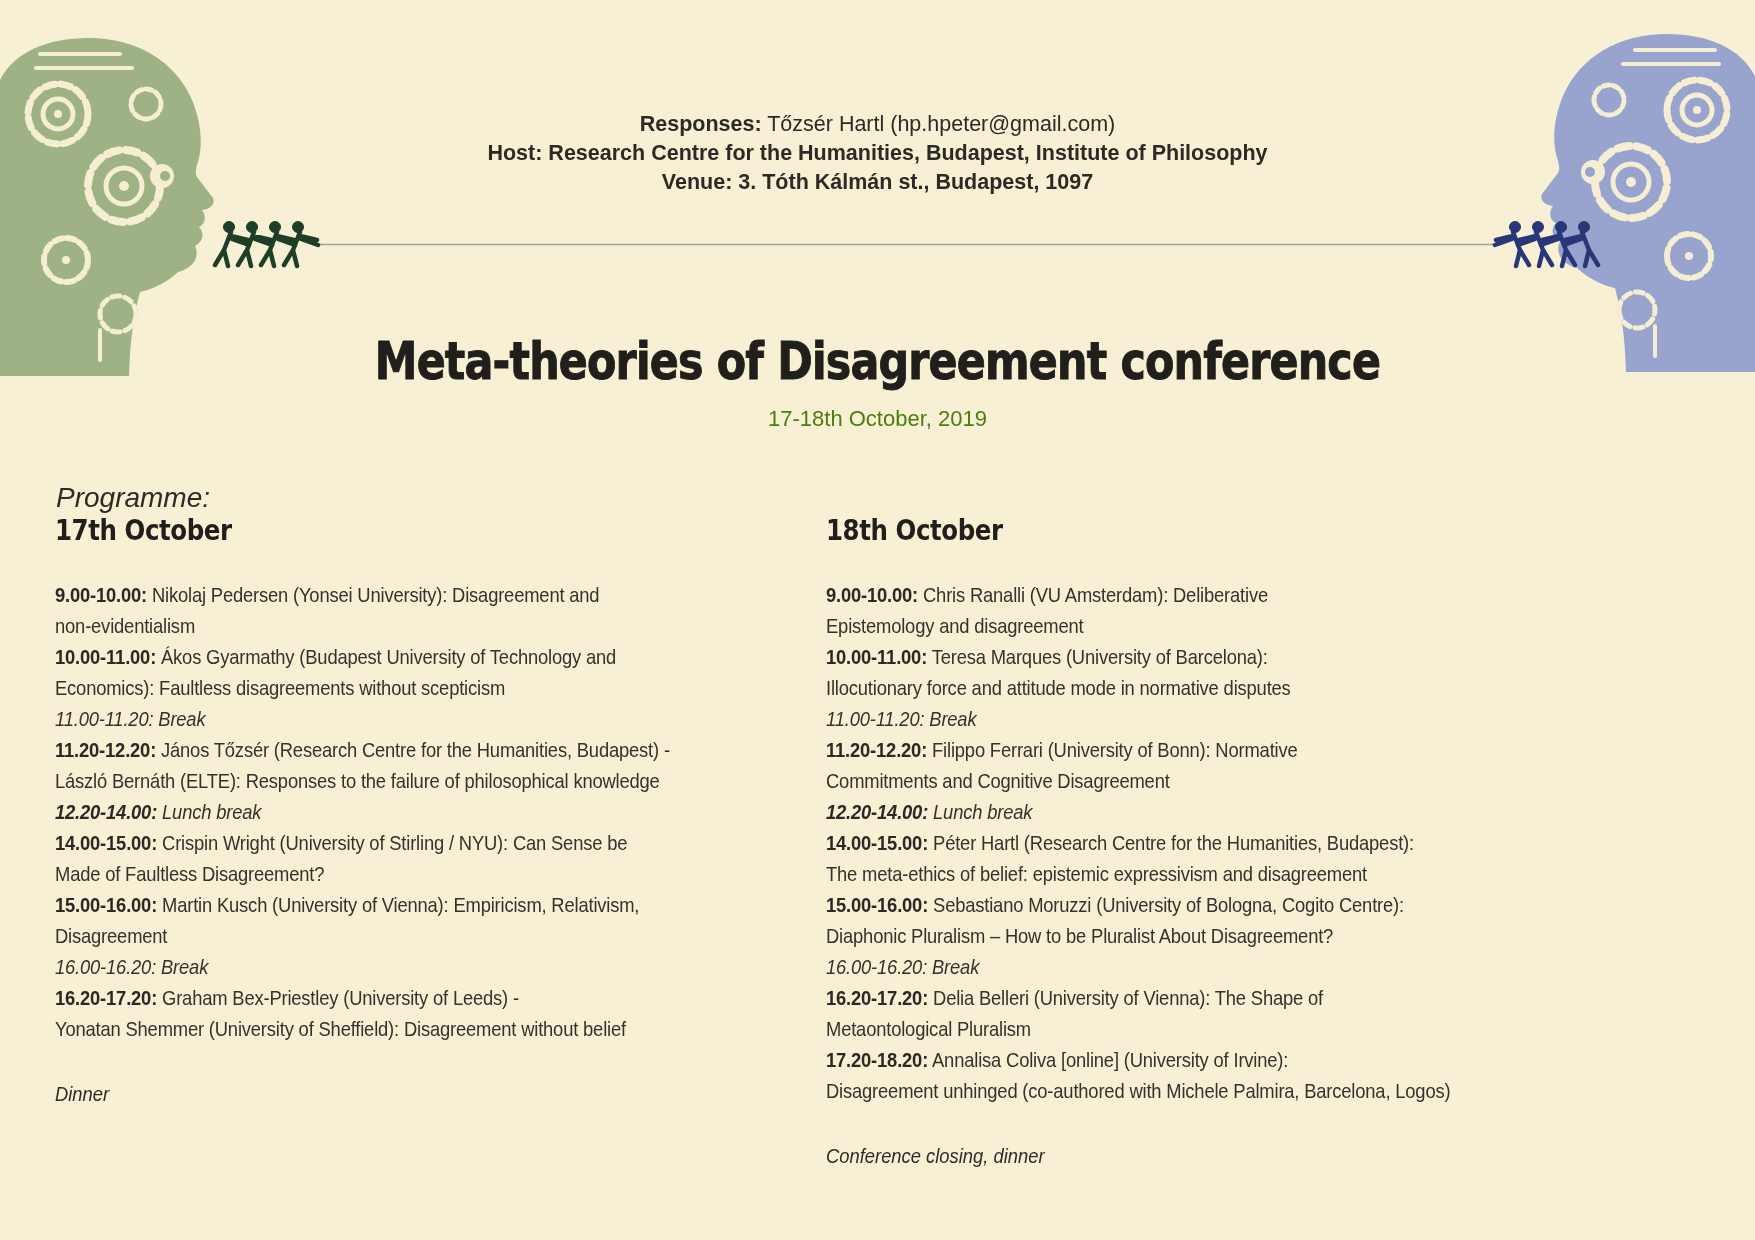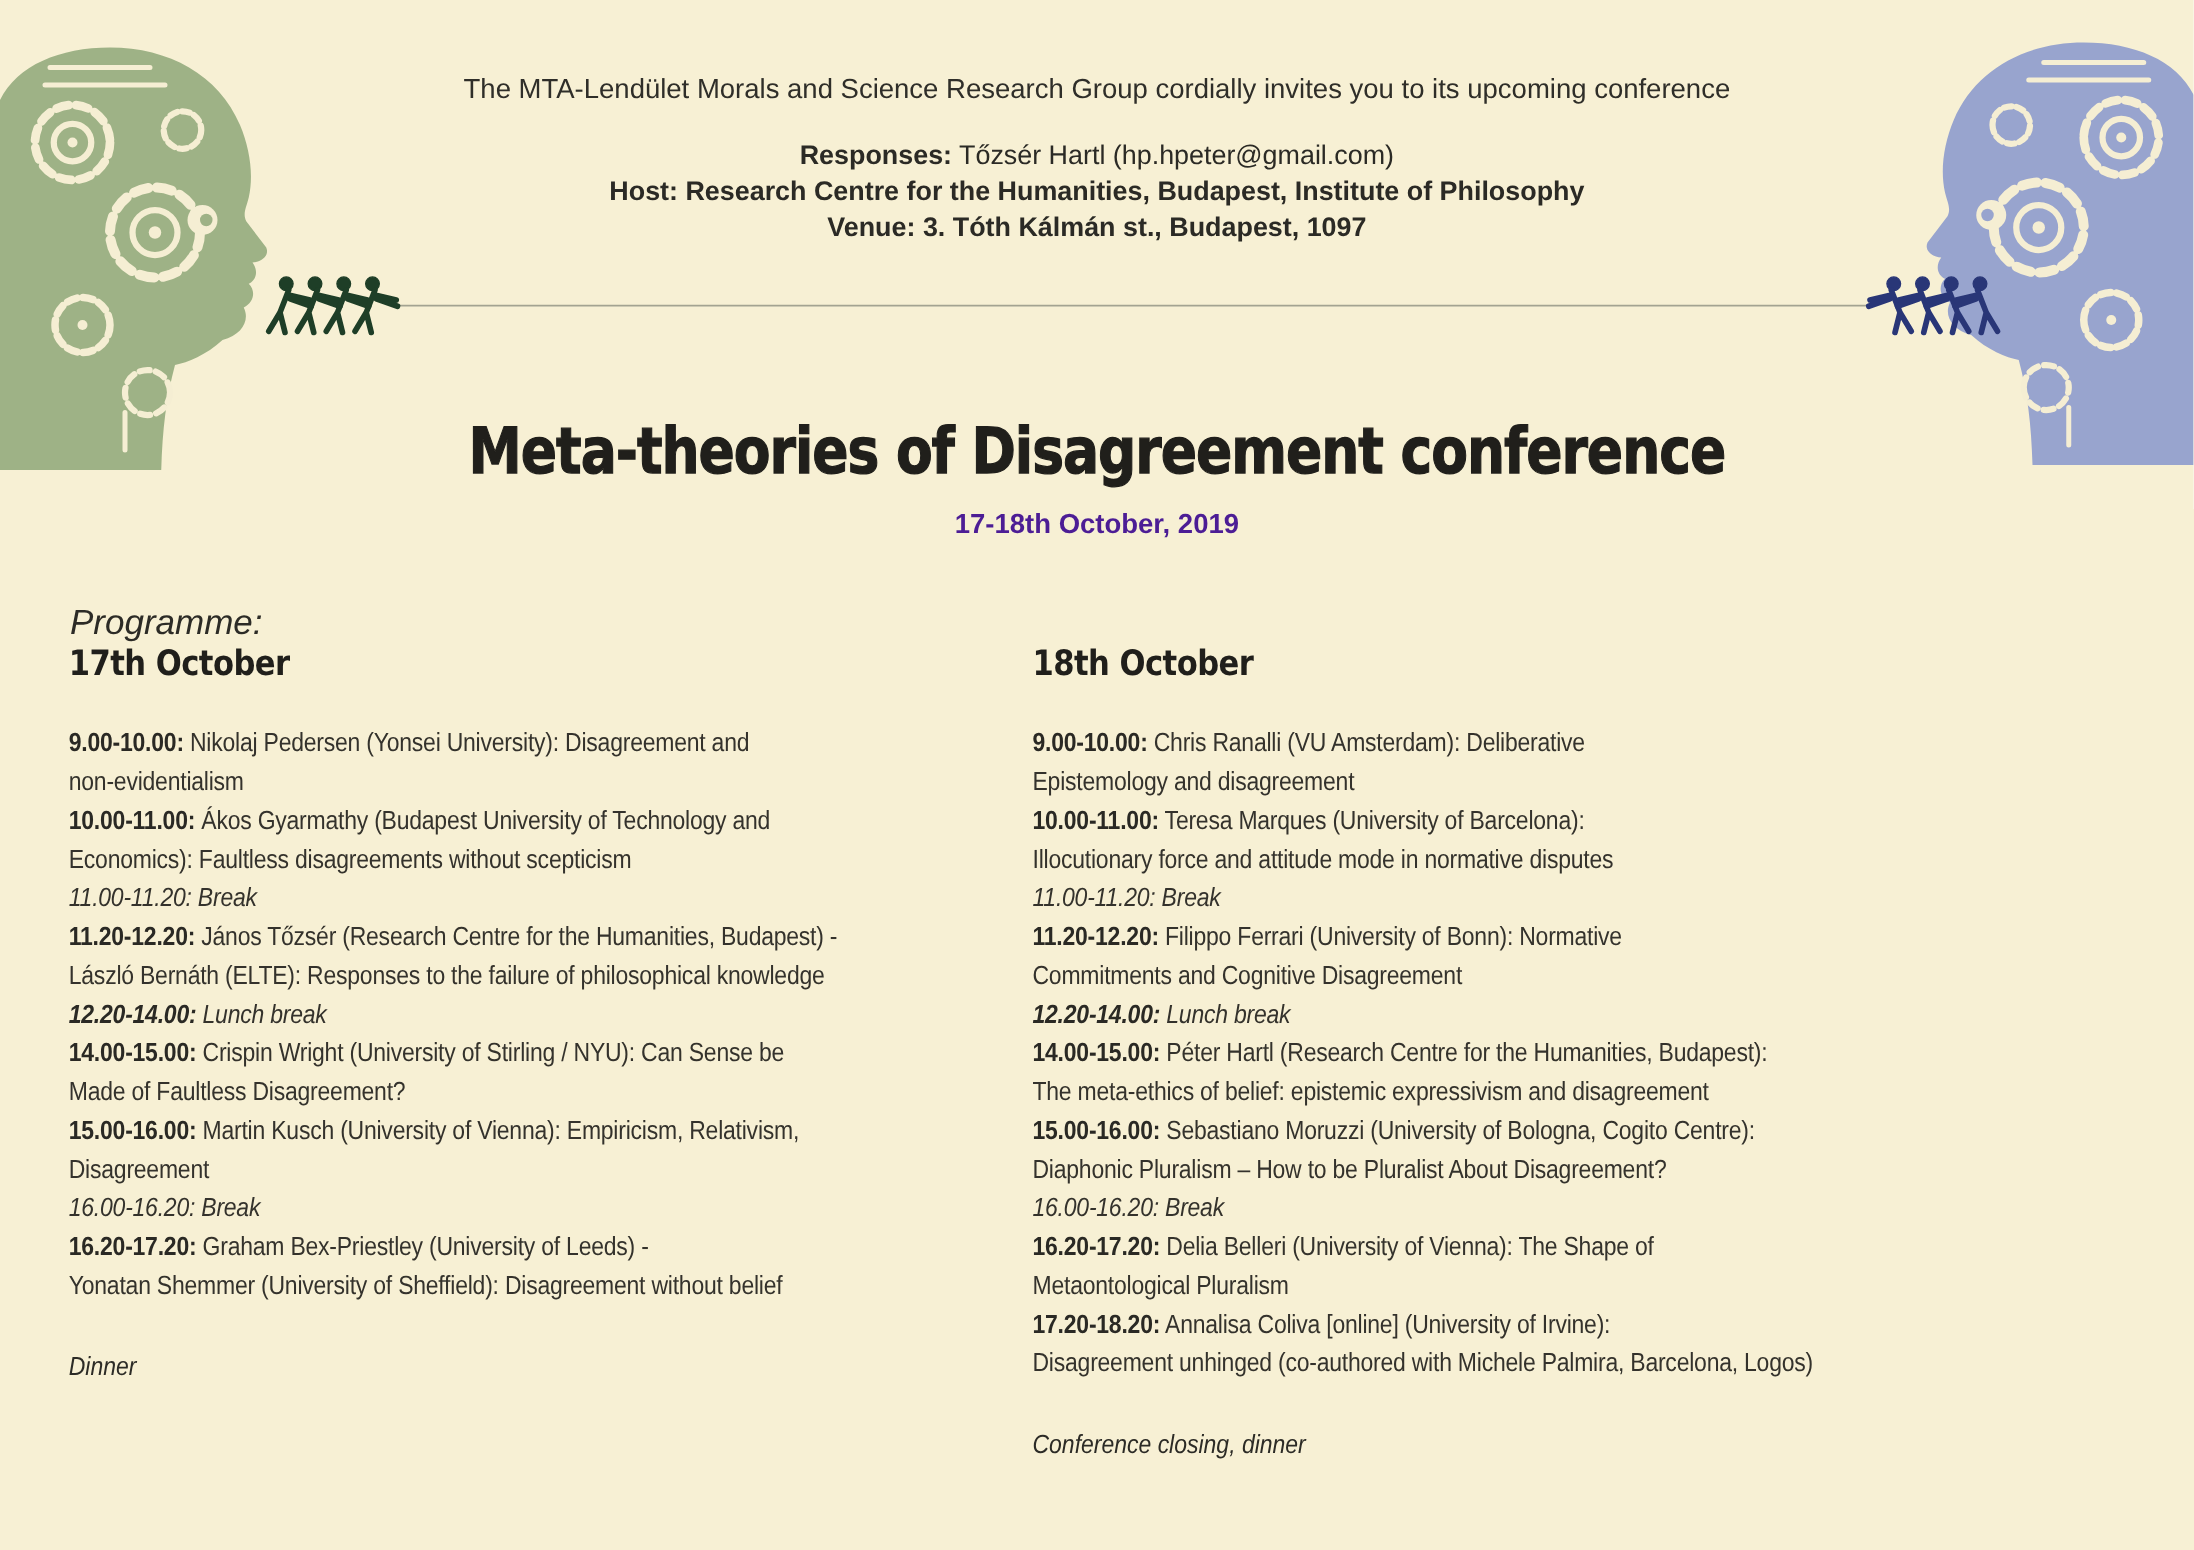--- a/index.html
+++ b/index.html
@@ -17,21 +17,21 @@
   .head-left{position:absolute;left:0;top:28px;}
   .head-right{position:absolute;right:0;top:24px;}
   .tug{position:absolute;left:0;top:214px;}
 
   
   .title{position:absolute;top:332px;left:0;right:0;margin:0;text-align:center;
          font-family:"DejaVu Sans",sans-serif;font-size:51px;font-weight:800;
          letter-spacing:-1px;color:#201f1b;transform:scaleX(0.84);transform-origin:center top;
          -webkit-text-stroke:1px #201f1b;}
   .date{position:absolute;top:406px;left:0;right:0;text-align:center;
-        font-size:22px;color:#4c1d95;font-weight:bold;}
+        font-size:22px;color:#4d7c0f;}
 
   
   .programme-label{position:absolute;left:56px;top:482px;font-style:italic;
                    font-size:28px;color:#2c2b26;}
   .col{position:absolute;top:514px;width:800px;transform:scaleX(0.875);
        transform-origin:left top;}
   .col.left{left:55px;}
   .col.right{left:826px;}
   .day-heading{margin:0 0 32px 0;font-family:"DejaVu Sans",sans-serif;
                font-size:28px;font-weight:800;color:#201f1b;letter-spacing:-0.5px;}
@@ -120,21 +120,20 @@
       <use href="#puller" transform="translate(291 6)"></use>
     </g>
     <g transform="translate(1755 0) scale(-1 1)" fill="#293677" stroke="#293677">
       <use href="#puller" transform="translate(233 6)"></use>
       <use href="#puller" transform="translate(210 6)"></use>
       <use href="#puller" transform="translate(187 6)"></use>
       <use href="#puller" transform="translate(164 6)"></use>
     </g>
   </svg>
 
-  <div class="invitation">The MTA-Lendület Morals and Science Research Group cordially invites you to its upcoming conference</div>
 
   <div class="org-block">
     <div><span class="b">Responses:</span><span> Tőzsér Hartl (hp.hpeter@gmail.com)</span></div>
     <div class="b">Host: Research Centre for the Humanities, Budapest, Institute of Philosophy</div>
     <div class="b">Venue: 3. Tóth Kálmán st., Budapest, 1097</div>
   </div>
 
   <h1 class="title">Meta-theories of Disagreement conference</h1>
   <div class="date">17-18th October, 2019</div>
 

